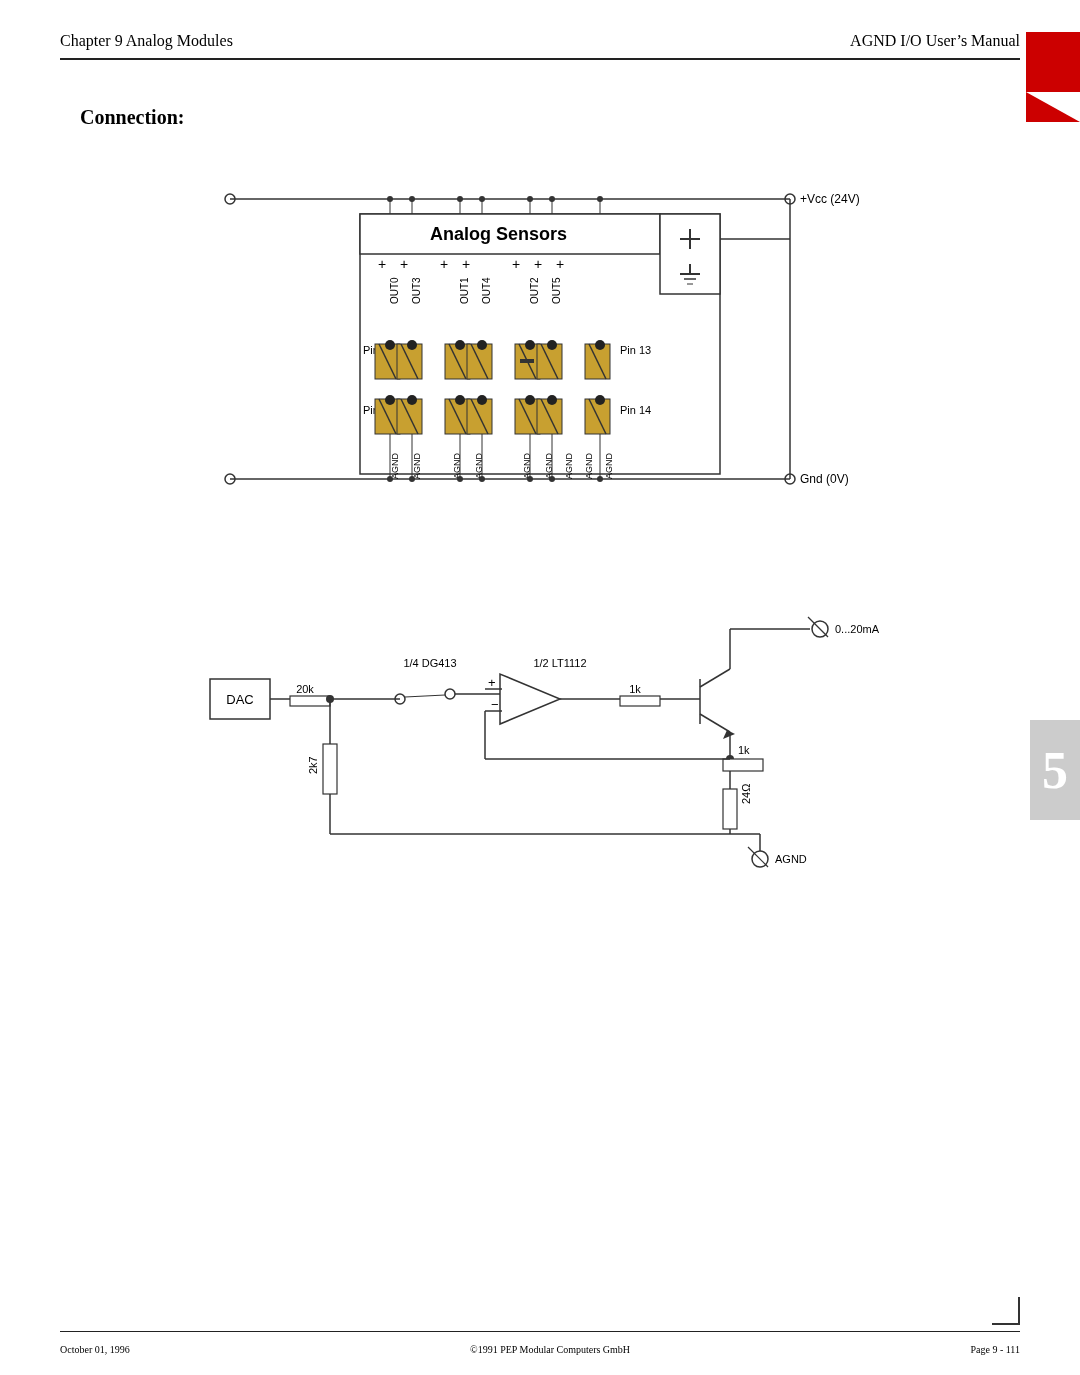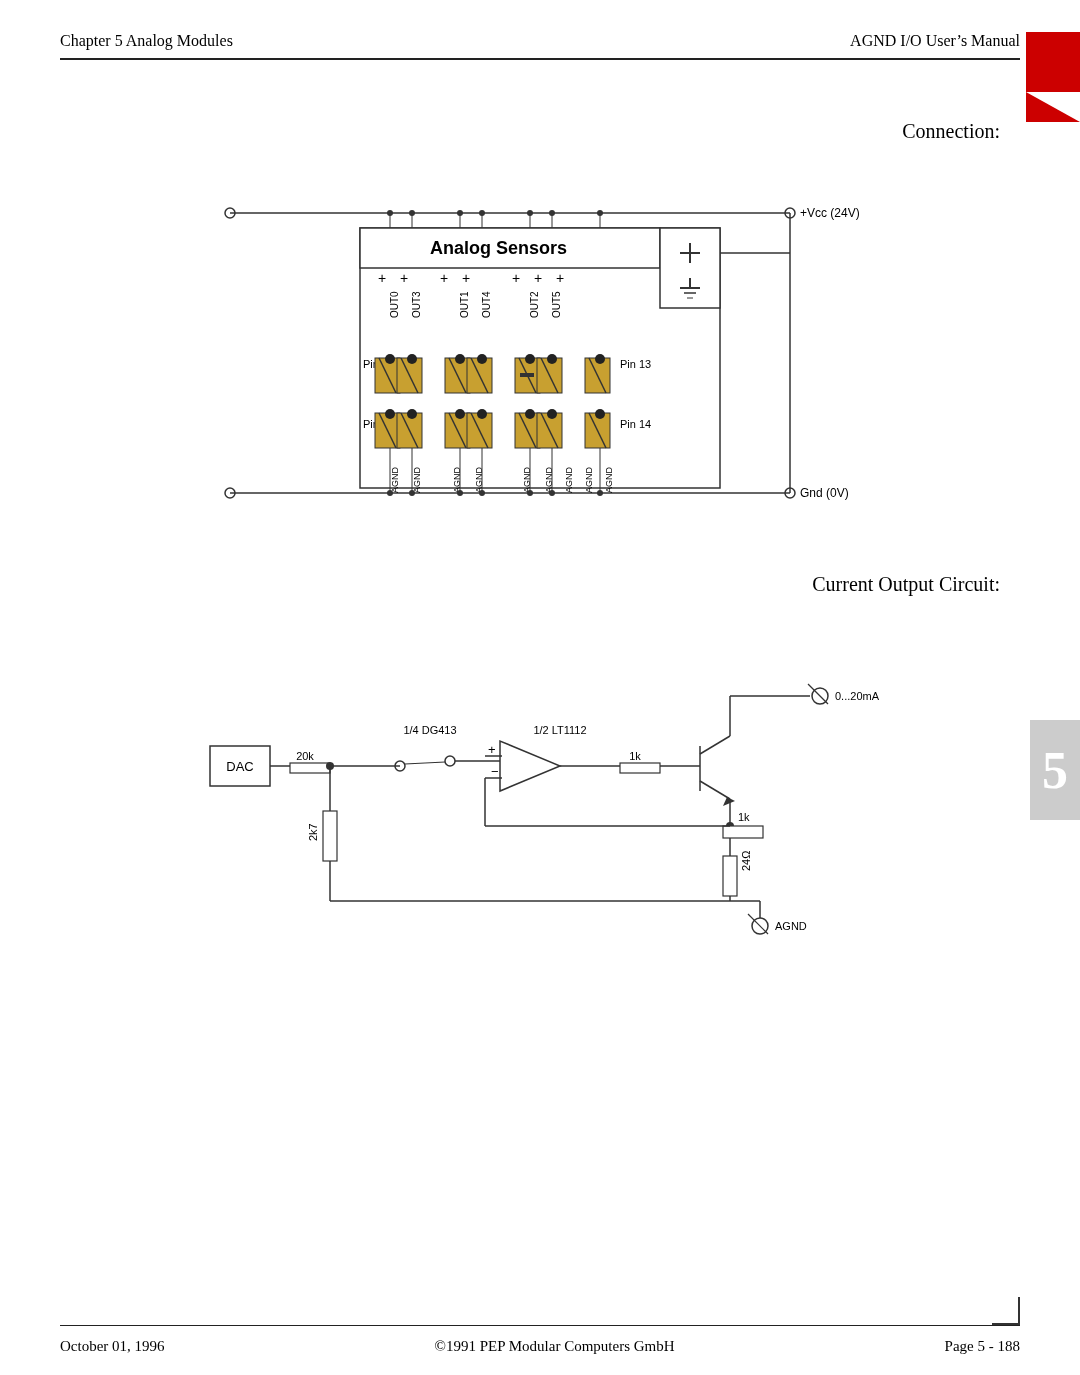--- a/index.html
+++ b/index.html
@@ -64,24 +64,23 @@
       color: #ffffff;
     }
 
     
     .main-content {
       padding: 30px 80px 0 80px;
     }
 
     .section-title {
       font-size: 20px;
-      font-weight: normal;
+      font-weight: bold;
       margin-bottom: 20px;
-      margin-top: 30px;
-      text-align: right;
+      margin-top: 16px;
     }
 
     
     .connection-diagram {
       display: flex;
       justify-content: center;
       margin: 10px 0 20px 0;
       text-align: right;
     }
 
@@ -110,37 +109,37 @@
       padding: 0 60px 20px 60px;
     }
     .footer-line {
       height: 1.5px;
       background: #222;
       margin-bottom: 12px;
     }
     .footer-content {
       display: flex;
       justify-content: space-between;
-      font-size: 15px;
+      font-size: 10px;
     }
     .footer-right-mark {
       position: absolute;
       bottom: 50px;
       right: 60px;
       width: 28px;
       height: 28px;
       border-right: 2px solid #333;
       border-bottom: 2px solid #333;
     }
   </style>
 </head>
 <body>
 
 <div class="header">
-  <div>Chapter 5  Analog Modules</div>
+  <div>Chapter 9  Analog Modules</div>
   <div>AGND I/O User’s Manual</div>
 </div>
 <div class="header-line"></div>
 
 <div class="red-tab"></div>
 
 <div class="chapter-tab">
   <span class="chapter-tab-number">5</span>
 </div>
 
@@ -308,21 +307,20 @@
       <line x1="352" y1="50" x2="352" y2="65" stroke="#333" stroke-width="1"></line>
       <circle cx="352" cy="50" r="3" fill="#333"></circle>
       <line x1="400" y1="50" x2="400" y2="65" stroke="#333" stroke-width="1"></line>
       <circle cx="400" cy="50" r="3" fill="#333"></circle>
 
       <line x1="590" y1="90" x2="520" y2="90" stroke="#333" stroke-width="1.5"></line>
       <circle cx="590" cy="90" r="0"></circle>
     </svg>
   </div>
 
-  <div class="section-title">Current Output Circuit:</div>
 
   <div class="current-circuit-diagram">
     <svg class="current-svg" viewBox="0 0 700 340">
 
       <rect x="20" y="130" width="60" height="40" fill="white" stroke="#333" stroke-width="1.5"></rect>
       <text x="50" y="155" font-size="13" font-family="Arial,sans-serif" text-anchor="middle">DAC</text>
 
       <line x1="80" y1="150" x2="140" y2="150" stroke="#333" stroke-width="1.5"></line>
 
       <text x="115" y="144" font-size="11" font-family="Arial,sans-serif" text-anchor="middle">20k</text>
@@ -400,16 +398,16 @@
     </svg>
   </div>
 
 </div>
 
 <div class="footer">
   <div class="footer-line"></div>
   <div class="footer-content">
     <span>October 01, 1996</span>
     <span>©1991 PEP Modular Computers GmbH</span>
-    <span>Page 5 - 188</span>
+    <span>Page 9 - 111</span>
   </div>
   <div class="footer-right-mark"></div>
 </div>
 
 </body></html>

